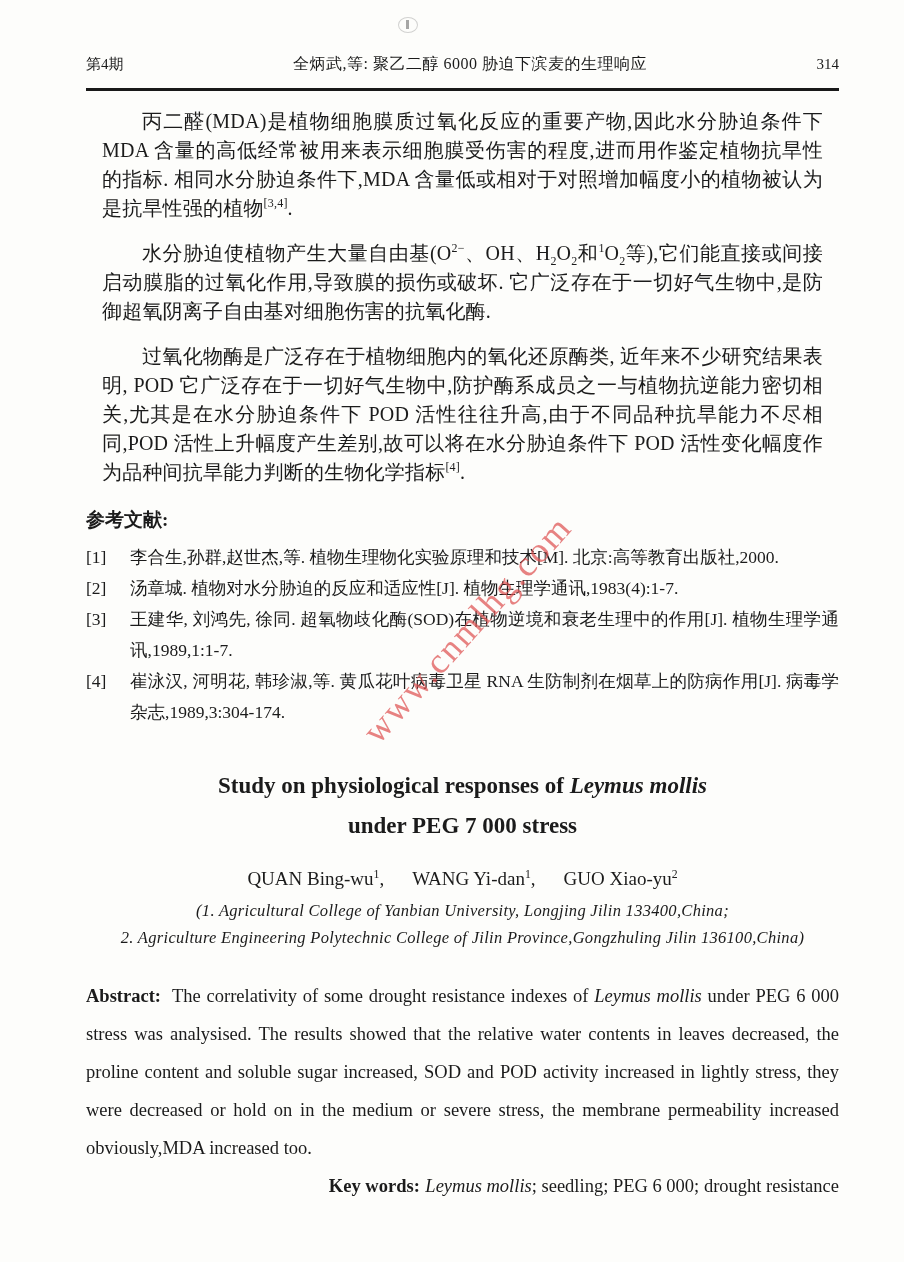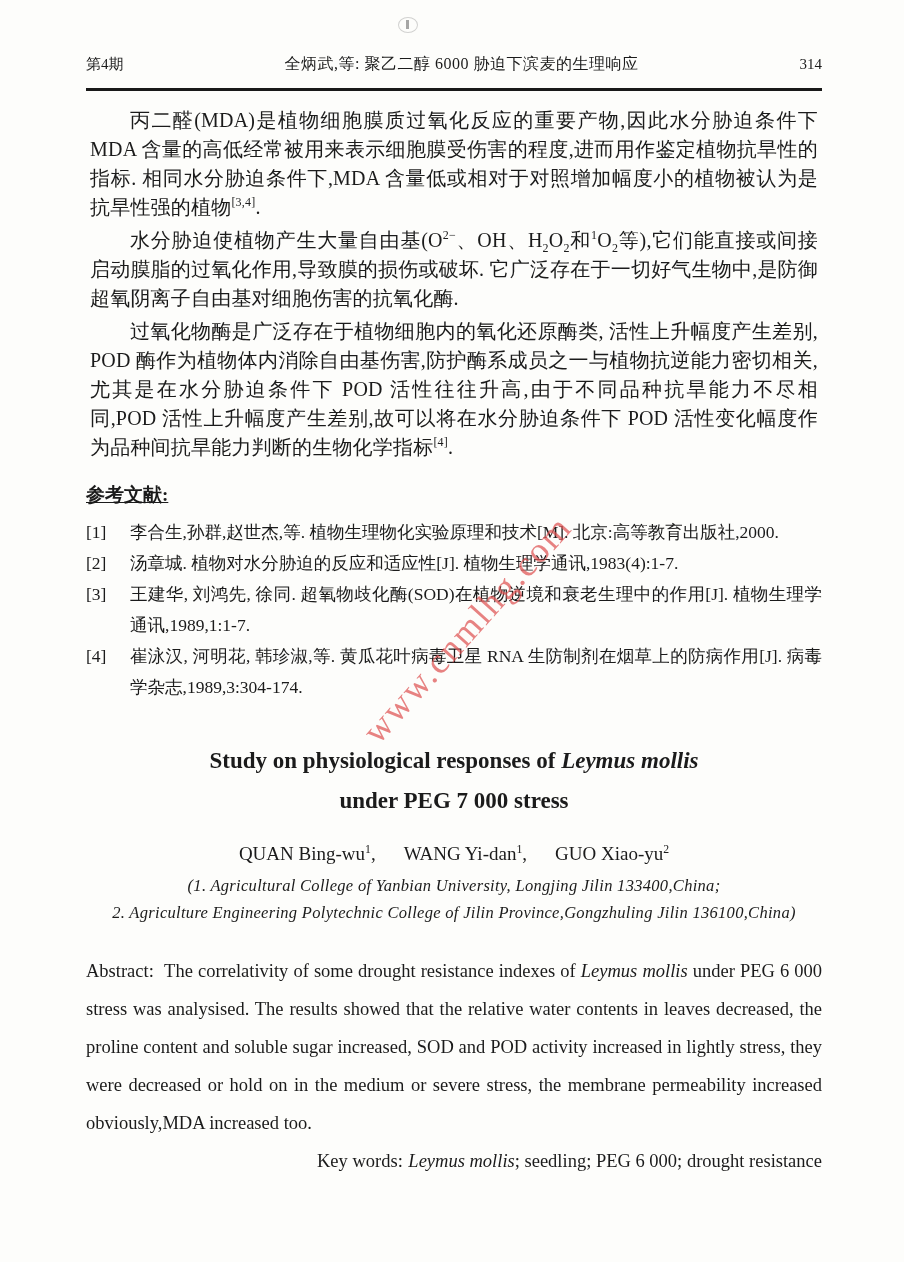--- a/index.html
+++ b/index.html
@@ -3,58 +3,58 @@
 <meta charset="utf-8">
 <style>
   html,body { margin:0; padding:0; }
   body {
     width:904px; height:1262px; overflow:hidden;
     background:#fdfdfb;
     font-family:"Liberation Serif", serif;
     color:#1b1b1b;
   }
   .page { position:relative; width:904px; height:1072px; box-sizing:border-box;
-          padding:54px 82px 0 86px; }
+          padding:54px 65px 0 86px; }
 
   
   .scan-artifact { position:absolute; left:398px; top:17px; width:18px; height:14px;
     border:1px solid rgba(110,110,110,.30); border-radius:50%; }
   .scan-artifact::after { content:""; position:absolute; left:7px; top:2px; width:3px; height:9px;
     background:rgba(60,60,60,.45); }
 
   
   .hdr { display:flex; justify-content:space-between; align-items:baseline; font-size:15px; }
   .hdr-title { font-size:16px; letter-spacing:.5px; }
   .hdr-rule { border-top:3px solid #191919; margin-top:13px; }
 
   main { margin-top:15px; }
-  .zh { font-size:20px; line-height:29px; text-align:justify; text-indent:2em; margin:4px;
+  .zh { font-size:20px; line-height:29px; text-align:justify; text-indent:2em; margin:16px;
         letter-spacing:.2px; }
   sup.sp { font-size:.60em; line-height:0; vertical-align:super; }
   sub.sb { font-size:.60em; line-height:0; vertical-align:sub; }
 
   
   .refs { margin-top:20px; }
-  .refs h3 { font-size:19px; font-weight:bold; margin:0 0 9px 0;text-decoration:underline; }
+  .refs h3 { font-size:19px; font-weight:bold; margin:0 0 9px 0; }
   .ref { display:flex; font-size:17.5px; line-height:31px; }
   .ref-label { flex:none; width:44px; }
   .ref-text { flex:1; text-align:justify; }
 
   
   .eng { margin-top:38px; text-align:center; }
   .etitle { font-size:23px; font-weight:bold; line-height:40px; margin:8px; }
   .etl { display:block; }
   .bi { font-style:italic; }
   .authors { margin-top:22px; font-size:19px; }
   .authors sup { font-size:.62em; line-height:0; vertical-align:super; }
   .acomma { margin-right:28px; }
   .affils { margin-top:7px;text-align:center; }
   .affil { font-style:italic; font-size:16.5px; line-height:27px; letter-spacing:.3px; }
   .abstract { margin:26px 0 0 0; text-align:justify; font-size:18.5px; line-height:38px; }
-  .abstract .lbl, .keywords .lbl { font-weight:normal; margin-right:.30em;margin-top:8px; }
+  .abstract .lbl, .keywords .lbl { font-weight:bold; margin-right:.30em;margin-top:8px; }
   .keywords { margin:0; text-align:right; font-size:18.5px; line-height:38px; }
   .it { font-style:italic; }
 
   
   .watermark { position:absolute; left:272px; top:608px; width:390px; text-align:center;
     transform:rotate(-48deg); font-size:36px; letter-spacing:2px;
     color:rgba(222,82,82,.72); font-family:"Liberation Serif", serif; pointer-events:none; }
 </style>
 </head>
 <body>
@@ -69,21 +69,21 @@
     <span class="hdr-page">314</span>
   </header>
   <div class="hdr-rule"></div>
 
   <main>
 
     <p class="zh"><span>丙二醛(MDA)是植物细胞膜质过氧化反应的重要产物,因此水分胁迫条件下 MDA 含量的高低经常被用来表示细胞膜受伤害的程度,进而用作鉴定植物抗旱性的指标. 相同水分胁迫条件下,MDA 含量低或相对于对照增加幅度小的植物被认为是抗旱性强的植物</span><sup class="sp">[3,4]</sup><span>.</span></p>
 
     <p class="zh"><span>水分胁迫使植物产生大量自由基(O</span><sup class="sp">2−</sup><span>、OH、H</span><sub class="sb">2</sub><span>O</span><sub class="sb">2</sub><span>和</span><sup class="sp">1</sup><span>O</span><sub class="sb">2</sub><span>等),它们能直接或间接启动膜脂的过氧化作用,导致膜的损伤或破坏. 它广泛存在于一切好气生物中,是防御超氧阴离子自由基对细胞伤害的抗氧化酶.</span></p>
 
-    <p class="zh"><span>过氧化物酶是广泛存在于植物细胞内的氧化还原酶类, 活性上升幅度产生差别, POD 酶作为植物体内消除自由基伤害,防护酶系成员之一与植物抗逆能力密切相关,尤其是在水分胁迫条件下 POD 活性往往升高,由于不同品种抗旱能力不尽相同,POD 活性上升幅度产生差别,故可以将在水分胁迫条件下 POD 活性变化幅度作为品种间抗旱能力判断的生物化学指标</span><sup class="sp">[4]</sup><span>.</span></p>
+    <p class="zh"><span>过氧化物酶是广泛存在于植物细胞内的氧化还原酶类, 近年来不少研究结果表明, POD 它广泛存在于一切好气生物中,防护酶系成员之一与植物抗逆能力密切相关,尤其是在水分胁迫条件下 POD 活性往往升高,由于不同品种抗旱能力不尽相同,POD 活性上升幅度产生差别,故可以将在水分胁迫条件下 POD 活性变化幅度作为品种间抗旱能力判断的生物化学指标</span><sup class="sp">[4]</sup><span>.</span></p>
 
 
     <section class="refs">
       <h3>参考文献:</h3>
       <div class="ref">
         <span class="ref-label">[1]</span>
         <span class="ref-text">李合生,孙群,赵世杰,等. 植物生理物化实验原理和技术[M]. 北京:高等教育出版社,2000.</span>
       </div>
       <div class="ref">
         <span class="ref-label">[2]</span>

